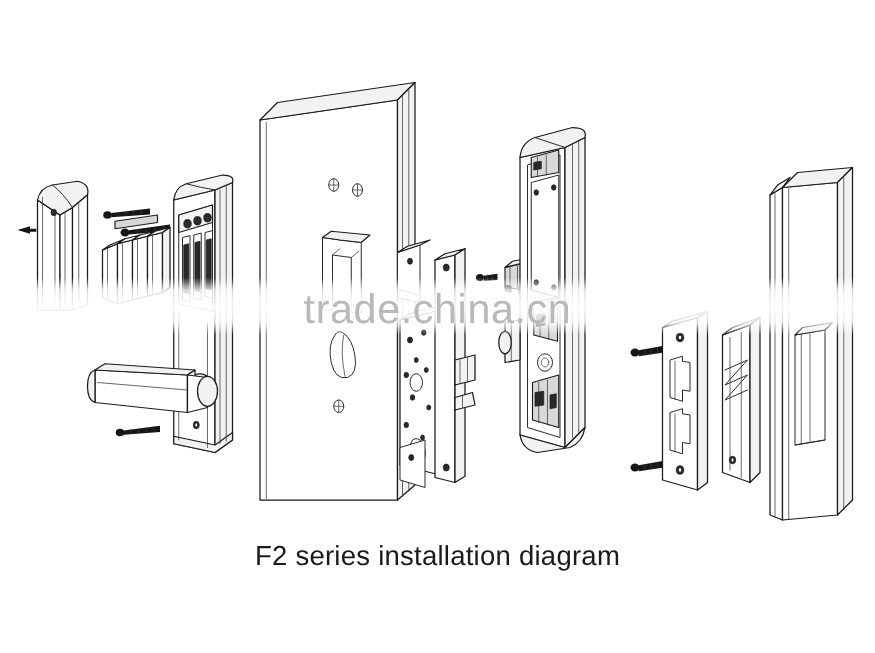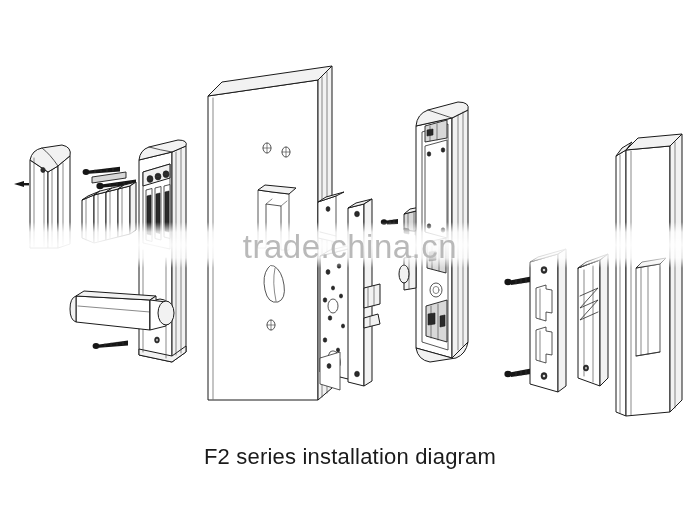--- a/index.html
+++ b/index.html
@@ -72,21 +72,21 @@
   }
   .fill-blk {
     fill: #161616;
     stroke: none;
   }
 
   
   #caption {
     position: absolute;
     left: 0;
-    top: 444px;
+    top: 432px;
     width: 700px;
     text-align: center;
     font-family: "Liberation Sans", sans-serif;
     font-size: 22px;
     font-weight: 400;
     color: #1a1a1a;
     letter-spacing: 0.2px;
     white-space: nowrap;
   }
 

